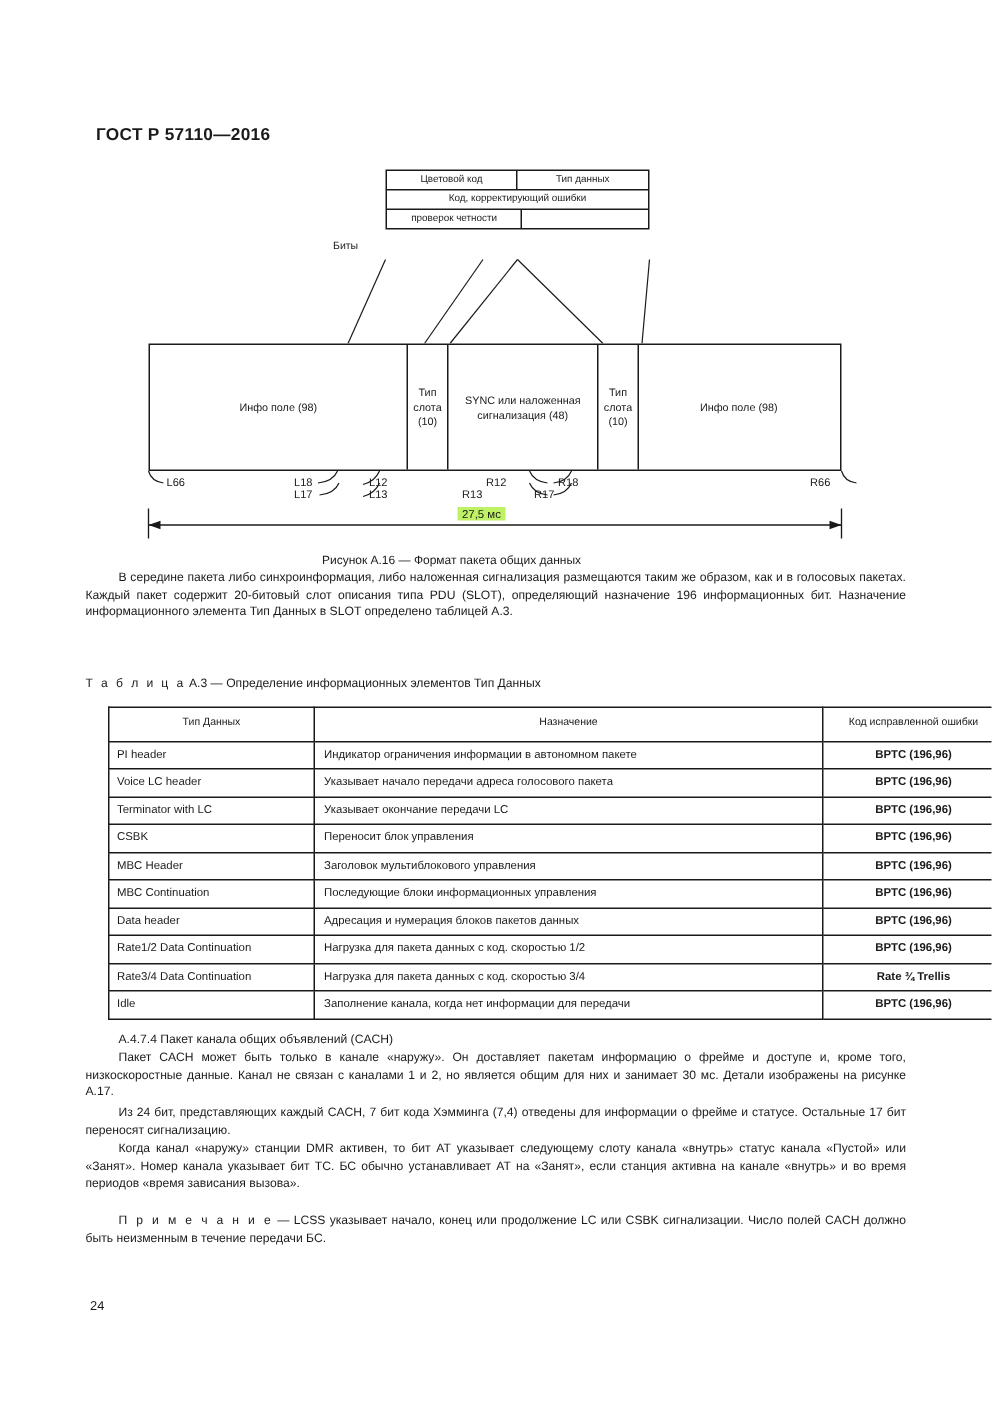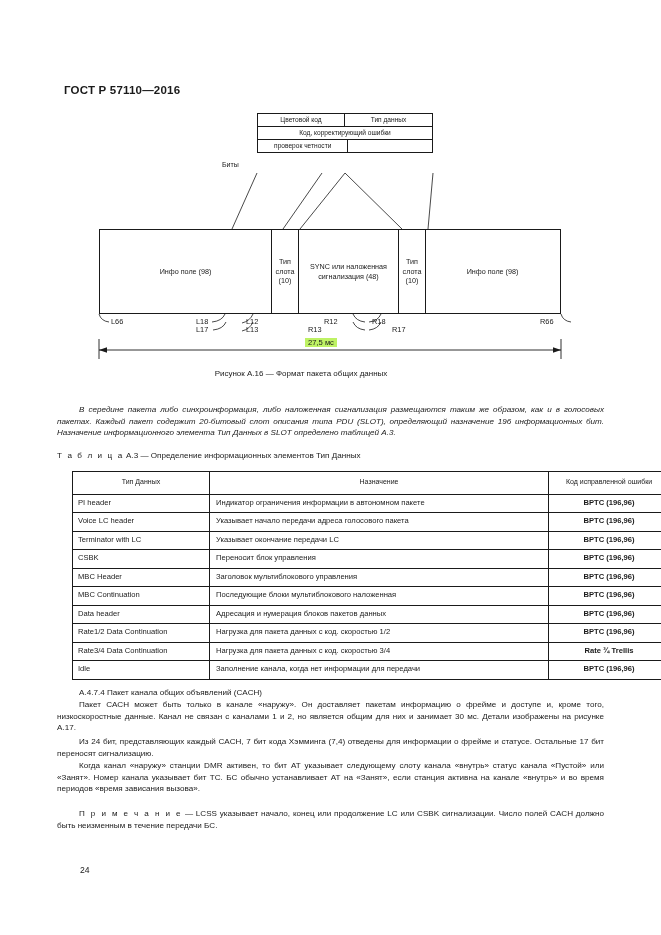--- a/index.html
+++ b/index.html
@@ -112,21 +112,21 @@
     border-bottom-width:1.4px;
   }
   table.data thead tr th:first-child{width:128px;}
   table.data thead tr th:nth-child(3){width:112px;}
   table.data tbody td:nth-child(3){text-align:center;font-weight:bold;}
   table.data tbody td:nth-child(2){padding-left:6px;}
   table.data tbody tr:last-child td{border-bottom-width:1.4px;}
   table.data{border-top-width:1.4px;}
 
   .page-no{
-    position:absolute;left:80px;top:838px;font-size:8.6px;
+    position:absolute;left:60px;top:838px;font-size:8.6px;
   }
   .note-lead{letter-spacing:1.6px;}
 </style>
 </head>
 <body>
 
 <div class="page">
 
   <div class="std-header">ГОСТ Р 57110—2016</div>
 
@@ -188,29 +188,29 @@
     </div>
 
     <div class="tick" style="left:111px;top:206px;">L66</div>
     <div class="tick" style="left:196px;top:206px;">L18</div>
     <div class="tick" style="left:196px;top:214px;">L17</div>
     <div class="tick" style="left:246px;top:206px;">L12</div>
     <div class="tick" style="left:246px;top:214px;">L13</div>
     <div class="tick" style="left:324px;top:206px;">R12</div>
     <div class="tick" style="left:308px;top:214px;">R13</div>
     <div class="tick" style="left:372px;top:206px;">R18</div>
-    <div class="tick" style="left:392px;top:214px;">R17</div>
+    <div class="tick" style="left:356px;top:214px;">R17</div>
     <div class="tick" style="left:540px;top:206px;">R66</div>
 
     <div class="tick" style="left:305px;top:227px;font-size:7.6px;background:#bef264;padding:0 3px;">27,5 мс</div>
 
     <div class="fig-caption">Рисунок А.16 — Формат пакета общих данных</div>
   </div>
 
-  <div class="para" style="top:377px;font-style:italic;">В середине пакета либо синхроинформация, либо наложенная сигнализация размещаются таким же образом, как и в голосовых пакетах. Каждый пакет содержит 20-битовый слот описания типа PDU (SLOT), определяющий назначение 196 информационных бит. Назначение информационного элемента Тип Данных в SLOT определено таблицей А.3.</div>
+  <div class="para" style="top:352px;">В середине пакета либо синхроинформация, либо наложенная сигнализация размещаются таким же образом, как и в голосовых пакетах. Каждый пакет содержит 20-битовый слот описания типа PDU (SLOT), определяющий назначение 196 информационных бит. Назначение информационного элемента Тип Данных в SLOT определено таблицей А.3.</div>
 
   <div class="tbl-title">
     <span class="sp">Т а б л и ц а</span>
     <span>А.3 — Определение информационных элементов Тип Данных</span>
   </div>
 
   <table class="data">
     <thead>
       <tr>
         <th>Тип Данных</th>
@@ -239,21 +239,21 @@
         <td>Переносит блок управления</td>
         <td>BPTC (196,96)</td>
       </tr>
       <tr>
         <td>MBC Header</td>
         <td>Заголовок мультиблокового управления</td>
         <td>BPTC (196,96)</td>
       </tr>
       <tr>
         <td>MBC Continuation</td>
-        <td>Последующие блоки мультиблокового наложенная</td>
+        <td>Последующие блоки информационных управления</td>
         <td>BPTC (196,96)</td>
       </tr>
       <tr>
         <td>Data header</td>
         <td>Адресация и нумерация блоков пакетов данных</td>
         <td>BPTC (196,96)</td>
       </tr>
       <tr>
         <td>Rate1/2 Data Continuation</td>
         <td>Нагрузка для пакета данных с код. скоростью 1/2</td>

